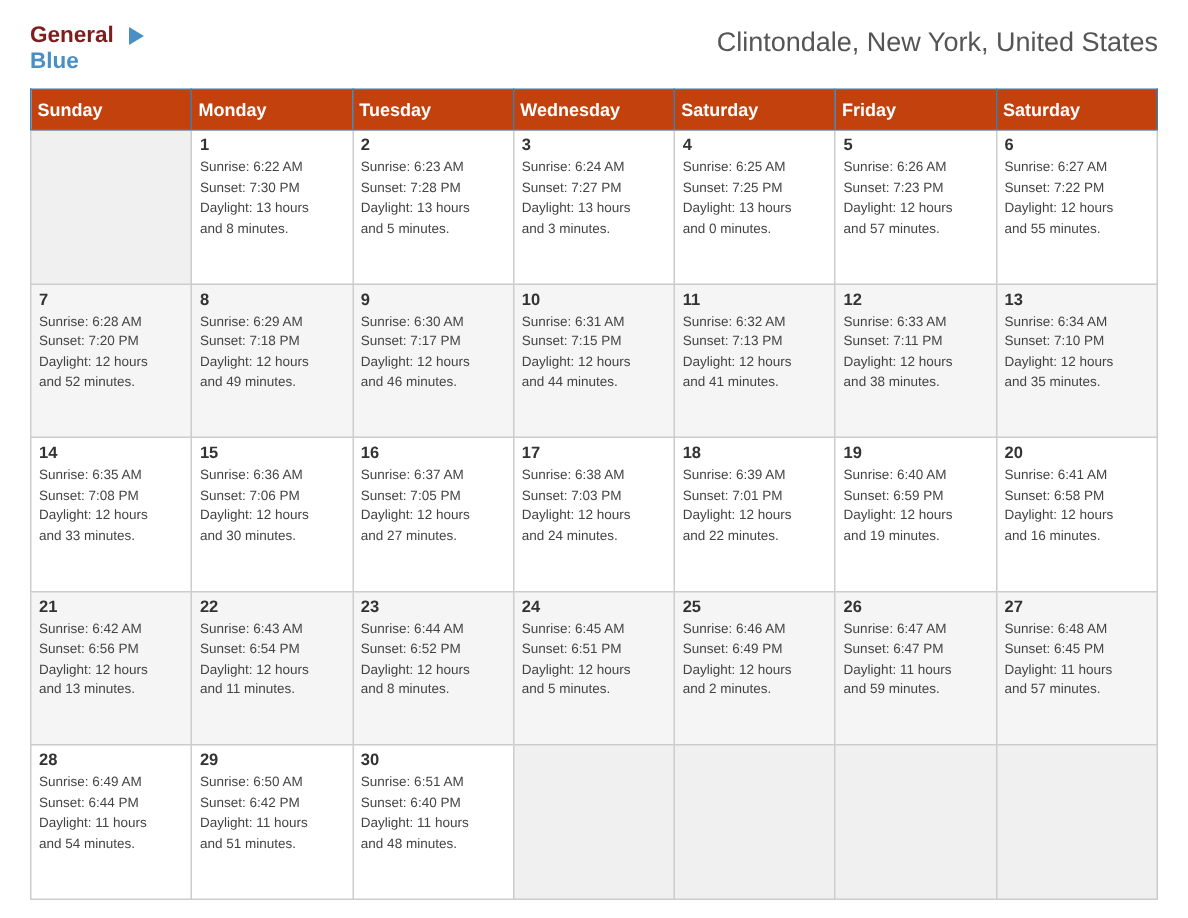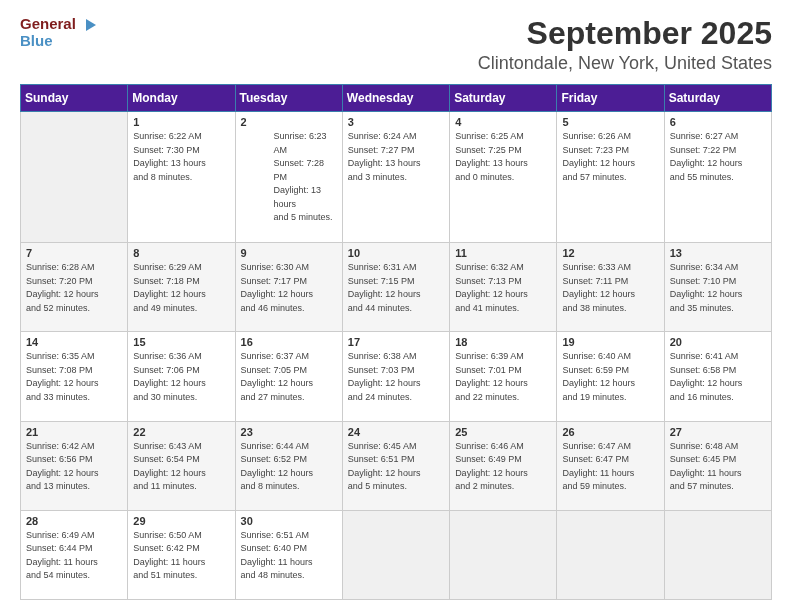--- a/index.html
+++ b/index.html
@@ -43,21 +43,21 @@
       margin-top: 2px;
     }
     .calendar {
       flex: 1;
       border: 1px solid #ccc;
       border-collapse: collapse;
       width: 100%;
       table-layout: fixed;
     }
     .calendar thead tr th {
-      background: #4c1d95;
+      background: #c2410c;
       color: #fff;
       font-size: 12px;
       font-weight: bold;
       padding: 6px 4px;
       text-align: left;
       border: 1px solid #3a7fad;
     }
     .calendar tbody tr td {
       vertical-align: top;
       padding: 4px 5px;
@@ -99,21 +99,20 @@
   <div style="display:flex;flex-direction:column;line-height:1.1;">
     <span style="font-size:15px;font-weight:bold;color:#7f1d1d;">General
       <svg width="16" height="16" viewBox="0 0 16 16" style="vertical-align:middle;margin-left:2px;">
         <polygon points="4,2 14,8 4,14" fill="#4a90c4"></polygon>
       </svg>
     </span>
     <span style="font-size:15px;font-weight:bold;color:#4a90c4;">Blue</span>
   </div>
 </div>
     <div class="title-section">
-      <div class="main-title">September 2025</div>
       <div class="subtitle">Clintondale, New York, United States</div>
     </div>
   </div>
 
   <table class="calendar">
     <thead>
       <tr>
         <th>Sunday</th>
         <th>Monday</th>
         <th>Tuesday</th>
@@ -128,21 +127,21 @@
           <td class="empty-cell"></td>
           <td>
             <span class="day-number">1</span>
             <div class="day-info" style="white-space: pre-line;">Sunrise: 6:22 AM
 Sunset: 7:30 PM
 Daylight: 13 hours
 and 8 minutes.</div>
           </td>
           <td>
             <span class="day-number">2</span>
-            <div class="day-info" style="white-space: pre-line; margin-left: 33px;">Sunrise: 6:23 AM
+            <div class="day-info" style="white-space: pre-line;">Sunrise: 6:23 AM
 Sunset: 7:28 PM
 Daylight: 13 hours
 and 5 minutes.</div>
           </td>
           <td>
             <span class="day-number">3</span>
             <div class="day-info" style="white-space: pre-line;">Sunrise: 6:24 AM
 Sunset: 7:27 PM
 Daylight: 13 hours
 and 3 minutes.</div>

